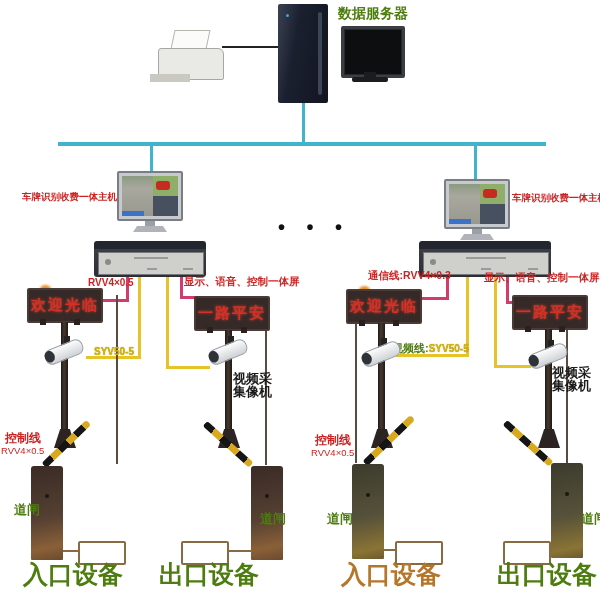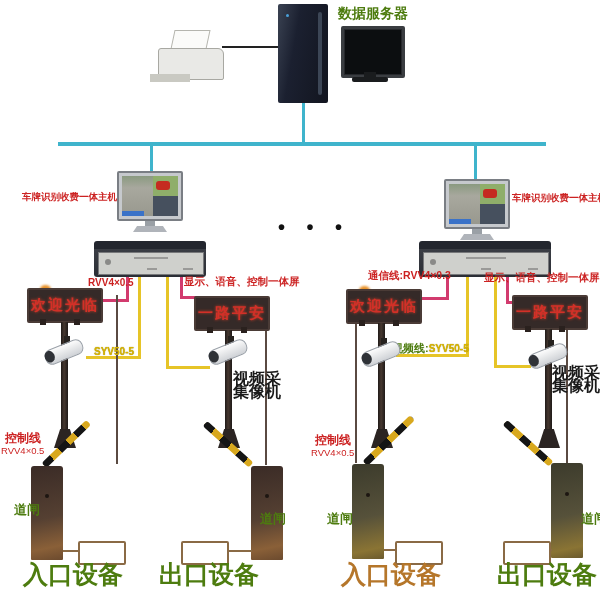--- a/index.html
+++ b/index.html
@@ -40,21 +40,21 @@
   .led span{color:#d23028;font-weight:bold;font-size:15px;letter-spacing:2px;text-shadow:0 0 3px rgba(255,70,40,.8);}
   .ledglow{background:#e8922a;border-radius:50%;filter:blur(1px);}
   .stub{background:#2a211e;}
   .pole{background:linear-gradient(90deg,#1f1a18,#463830 45%,#1f1a18);}
   .foot{background:#2b2422;clip-path:polygon(28% 0,72% 0,100% 100%,0 100%);}
   
   .cam{width:38px;height:14px;background:linear-gradient(#fdfdfd,#cfd2d6);border:1px solid #9aa0a8;
        border-radius:7px;transform:rotate(-22deg);}
   .cam i{position:absolute;left:-1px;top:0px;width:10px;height:12px;background:#2f3237;border-radius:50%;}
   .mount{background:#26221f;}
-  .vlabel{color:#1a1a1a;font-weight:bold;font-size:16px;line-height:13px;}
+  .vlabel{color:#1a1a1a;font-weight:bold;font-size:13px;line-height:13px;}
   
   .gate{border-radius:3px 3px 1px 1px;}
   .gate.brown{background:linear-gradient(168deg,#3a2b26,#554032 55%,#8a6038 85%,#6b4a2e);}
   .gate.olive{background:linear-gradient(168deg,#3c3b2c,#56513a 55%,#8a7434 88%,#6b5a2e);}
   .gate b{position:absolute;left:45%;top:30%;width:4px;height:4px;border-radius:50%;background:#1d1611;}
   .arm{height:7px;border-radius:3px;background:repeating-linear-gradient(90deg,#151515 0 11px,#d8a81e 11px 22px);}
   .loop{background:#fff;border:2px solid #8a6a45;border-radius:2px;}
   .loopwire{background:#8a6a45;}
   
   .tower{background:linear-gradient(100deg,#3a4252 0%,#1b2030 35%,#12151f 100%);border-radius:2px;}

